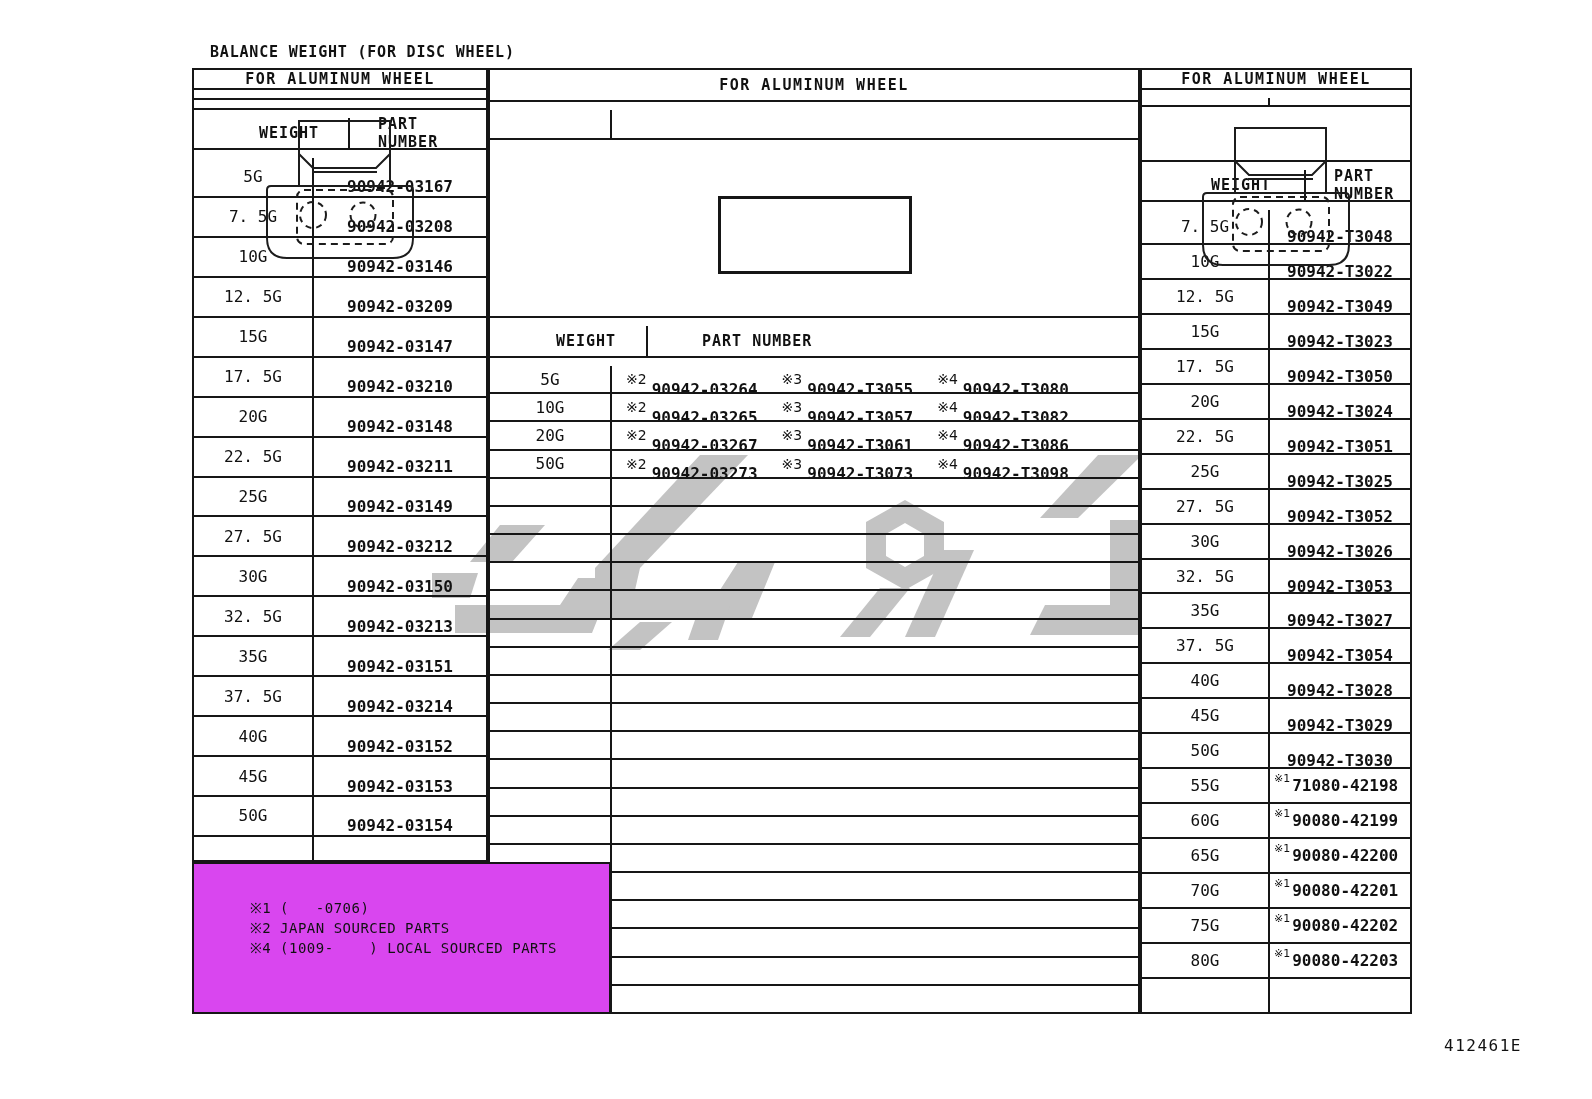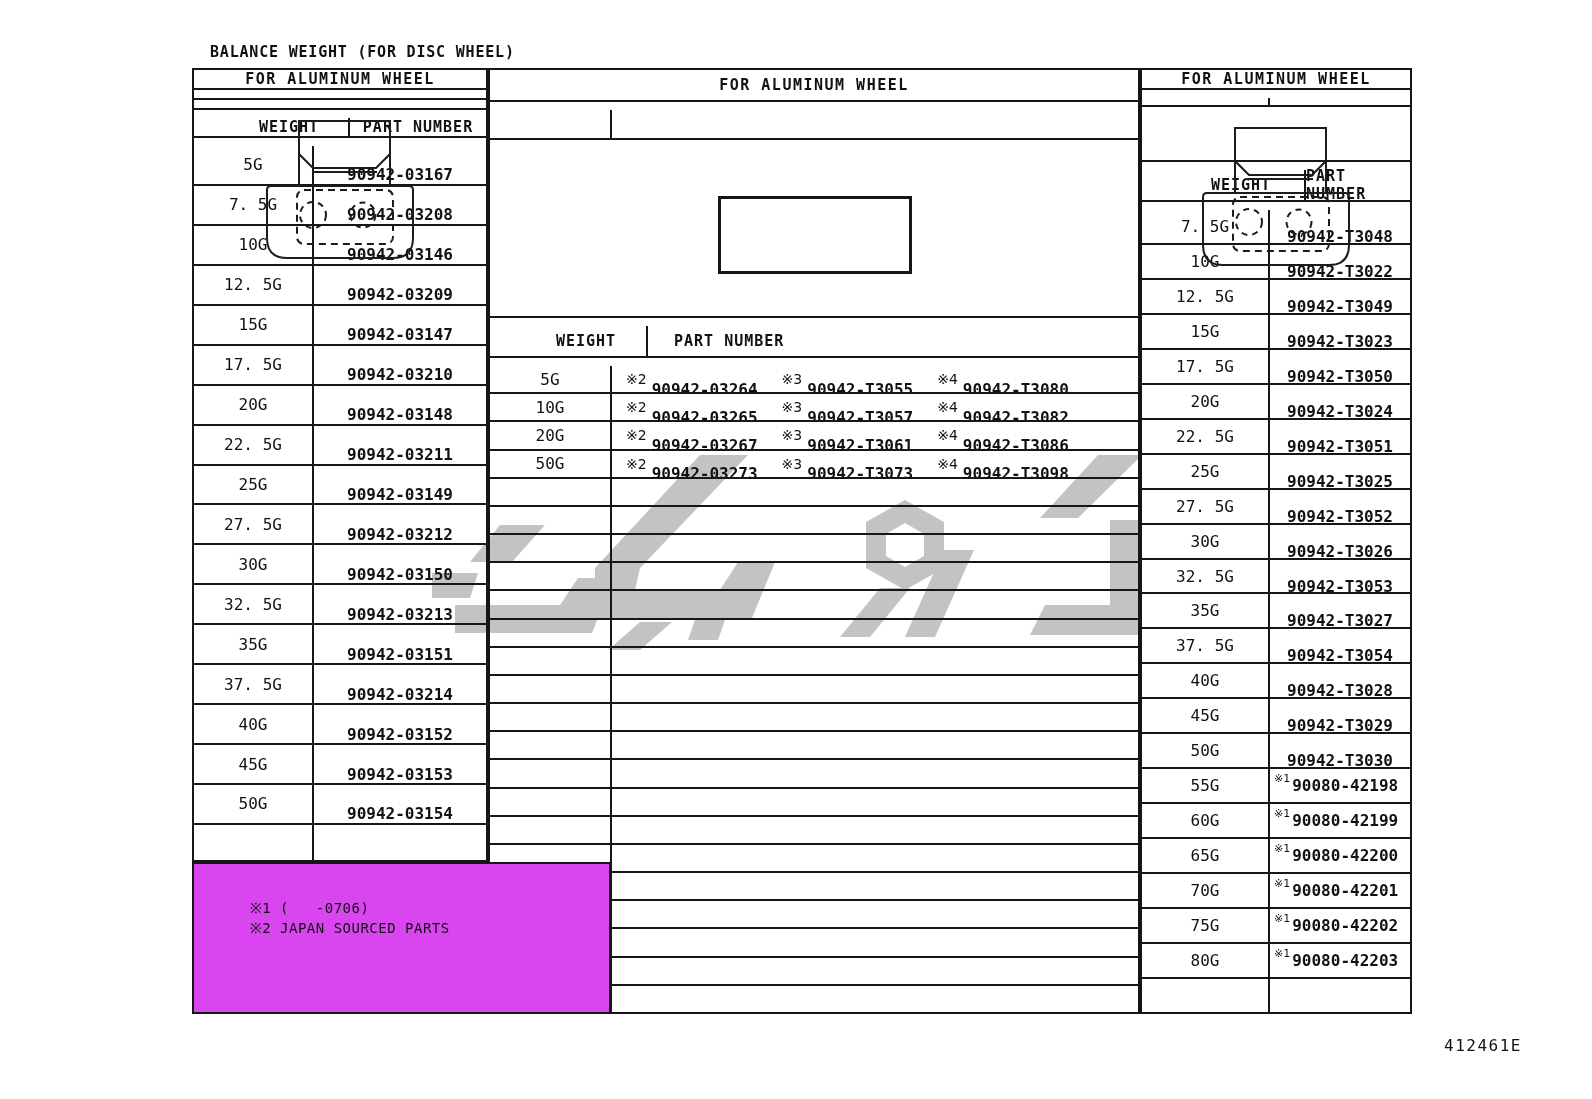--- a/index.html
+++ b/index.html
@@ -18,21 +18,21 @@
   .bright { left:1140px; top:68px; width:272px; height:946px; --wcol:128px; }
 
   .h1 { height:32px; border-bottom:2px solid #161616; display:flex; align-items:center; justify-content:center;
         font-size:15px; letter-spacing:1.5px; font-weight:600; }
   .h2 { height:30px; border-bottom:2px solid #161616; display:flex; }
   .h2 .c1 { width:var(--wcol); border-right:2px solid #161616; }
   .h2 .c2 { flex:1; }
   .imgrow { height:170px; border-bottom:2px solid #161616; position:relative; }
   .chead { height:32px; border-bottom:2px solid #161616; display:flex; font-size:15px; letter-spacing:1px; font-weight:600; }
   .chw { width:var(--wcol); border-right:2px solid #161616; display:flex; align-items:center; justify-content:center;margin-left:36px; }
-  .chp { flex:1; display:flex; align-items:center; justify-content:center; }
+  .chp { flex:1; display:flex; align-items:center; justify-content:center;margin-left:28px; }
   .bmid .chp { justify-content:flex-start; padding-left:26px; }
 
   .rows { flex:1; display:flex; flex-direction:column; }
   .drow { flex:1; display:flex; border-bottom:2px solid #161616; min-height:0; }
   .rows .drow:last-child { border-bottom:none; }
   .wcell { width:var(--wcol); border-right:2px solid #161616; display:flex; align-items:center; justify-content:center;
            font-size:16px; white-space:pre; }
   .pcell { flex:1; display:flex; align-items:center; justify-content:center; overflow:hidden; }
   .pnum  { font-weight:700; font-size:16px;margin-top:20px; }
   .pmulti { justify-content:flex-start; padding-left:14px; gap:24px; }
@@ -423,21 +423,21 @@
           <div class="pcell pnum">90942-T3029</div>
         </div>
         <div class="drow">
           <div class="wcell">50G</div>
           <div class="pcell pnum">90942-T3030</div>
         </div>
         <div class="drow">
           <div class="wcell">55G</div>
           <div class="pcell noted">
             <span class="rnote">※1</span>
-            <span class="pnum">90080-42198</span>
+            <span class="pnum">71080-42198</span>
           </div>
         </div>
         <div class="drow">
           <div class="wcell">60G</div>
           <div class="pcell noted">
             <span class="rnote">※1</span>
             <span class="pnum">90080-42199</span>
           </div>
         </div>
         <div class="drow">
@@ -471,17 +471,18 @@
         <div class="drow">
           <div class="wcell"></div>
           <div class="pcell pnum"></div>
         </div>
       </div>
   </div>
 
   <div class="footbox">
     <div class="fnline">※1 (   -0706)</div>
     <div class="fnline">※2 JAPAN SOURCED PARTS</div>
+    <div class="fnline">※4 (1009-    ) LOCAL SOURCED PARTS</div>
   </div>
 
   <div class="pagecode">412461E</div>
 
 </div>
 
 </body></html>

